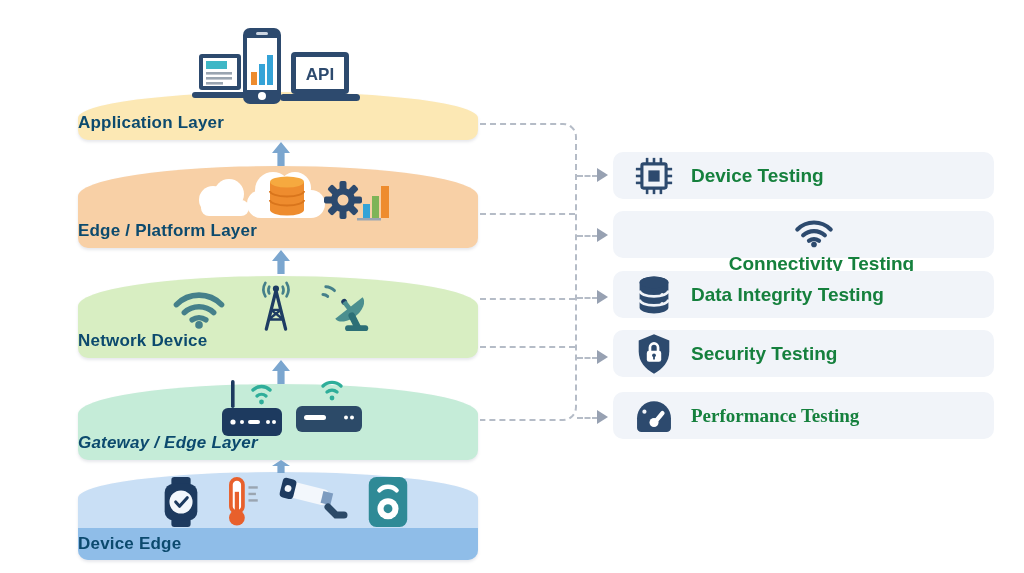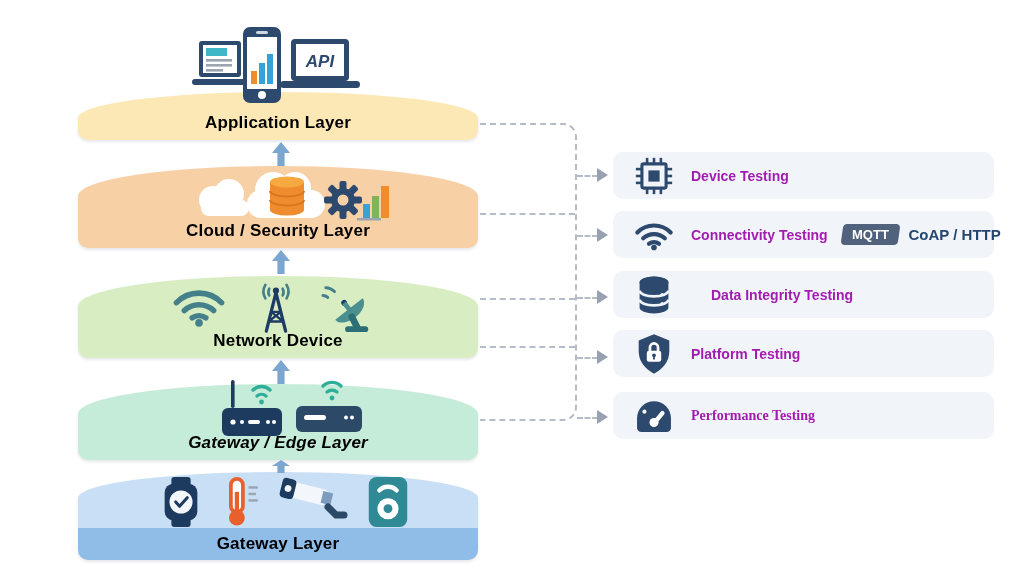--- a/index.html
+++ b/index.html
@@ -2,72 +2,72 @@
 <html><head>
 <meta charset="utf-8">
 <style>
   html,body{margin:0;padding:0;background:#fff;}
   #stage{
     position:relative;width:1024px;height:573px;overflow:hidden;
     background:#ffffff;font-family:"Liberation Sans",sans-serif;
   }
   
   .band{position:absolute;left:78px;width:400px;border-radius:50% 50% 10px 10px / 30px 30px 10px 10px;box-shadow:0 2px 3px rgba(120,130,150,.18);}
-  .band-label{position:absolute;left:0;right:0;bottom:7px;text-align:center;font-weight:bold;font-size:17px;color:#000000;letter-spacing:.2px;}
+  .band-label{position:absolute;left:0;right:0;bottom:7px;text-align:left;font-weight:bold;font-size:17px;color:#0c4a6e;letter-spacing:.2px;}
   #band-application{top:92px;height:48px;background:#fce8b4;border-radius:50% 50% 10px 10px / 26px 26px 10px 10px;}
   #band-cloud{top:166px;height:82px;background:#f8d0a6;}
   #band-network{top:276px;height:82px;background:#d8eec2;}
   #band-gateway{top:384px;height:76px;background:#c5ecd8;font-style:italic;}
   #band-device{top:472px;height:88px;background:#c9dff5;border-radius:50% 50% 10px 10px / 26px 26px 10px 10px;}
   #device-strip{position:absolute;left:0;right:0;bottom:0;height:32px;background:#8fbde8;border-radius:0 0 10px 10px;}
   #device-strip .band-label{bottom:6px;}
   
-  .icons{position:absolute;display:flex;align-items:center;font-style:italic;}
+  .icons{position:absolute;display:flex;align-items:flex-end;}
   
   .up-arrow{position:absolute;left:272px;width:18px;background:#7ba6cf;
     clip-path:polygon(50% 0,100% 46%,70% 46%,70% 100%,30% 100%,30% 46%,0 46%);}
   
   .conn{position:absolute;border-color:#b5bcc7;}
   #conn-frame{left:480px;top:123px;width:95px;height:294px;
     border-top:2px dashed #b5bcc7;border-right:2px dashed #b5bcc7;border-bottom:2px dashed #b5bcc7;
     border-top-right-radius:14px;border-bottom-right-radius:14px;}
   .conn-mid{left:480px;width:95px;height:0;border-top:2px dashed #b5bcc7;}
   .conn-stub{left:577px;width:21px;height:0;border-top:2px dashed #b5bcc7;}
   .arrow-head{position:absolute;left:597px;width:0;height:0;
     border-left:11px solid #97a1b2;border-top:7px solid transparent;border-bottom:7px solid transparent;}
   
   .test-row{position:absolute;left:613px;width:381px;height:47px;background:#f1f4f9;border-radius:10px;
     display:flex;align-items:center;padding:0 0 0 20px;box-sizing:border-box;}
   .test-icon{width:42px;display:flex;justify-content:center;align-items:center;flex:0 0 42px;}
-  .test-label{font-weight:bold;font-size:14px;color:#a21caf;margin-left:16px;white-space:nowrap;}
+  .test-label{font-weight:bold;font-size:19px;color:#15803d;margin-left:16px;white-space:nowrap;}
   .badge{margin-left:14px;background:#51627c;color:#fff;font-weight:bold;font-size:13px;
     padding:3px 10px;border-radius:4px;transform:skewX(-8deg);}
   .badge span{display:inline-block;transform:skewX(8deg);}
   .protocols{margin-left:10px;font-weight:bold;font-size:15px;color:#24466f;white-space:nowrap;}
 </style>
 </head>
 <body>
 
 <div id="stage">
 
   <div class="band" id="band-application">
     <div class="band-label">Application Layer</div>
   </div>
   <div class="band" id="band-cloud">
-    <div class="band-label">Cloud / Security Layer</div>
+    <div class="band-label">Edge / Platform Layer</div>
   </div>
   <div class="band" id="band-network">
     <div class="band-label">Network Device</div>
   </div>
   <div class="band" id="band-gateway">
     <div class="band-label">Gateway / Edge Layer</div>
   </div>
   <div class="band" id="band-device">
     <div id="device-strip">
-      <div class="band-label">Gateway Layer</div>
+      <div class="band-label">Device Edge</div>
     </div>
   </div>
 
   <div class="icons" style="left:192px;top:26px;width:185px;height:78px;">
     <svg width="56" height="50" viewBox="0 0 56 50" style="margin-bottom:2px;">
       <rect x="7" y="2" width="42" height="36" rx="3" fill="#2d4a6e"></rect>
       <rect x="11" y="6" width="34" height="28" fill="#ffffff"></rect>
       <rect x="14" y="9" width="21" height="8" fill="#3fb7c6"></rect>
       <rect x="14" y="20" width="26" height="2.6" fill="#9aa5b1"></rect>
       <rect x="14" y="25" width="26" height="2.6" fill="#9aa5b1"></rect>
@@ -253,35 +253,35 @@
             <line x1="36" y1="22" x2="43" y2="22"></line>
             <line x1="36" y1="30" x2="43" y2="30"></line>
         </g>
         <rect x="8" y="8" width="28" height="28" rx="2" fill="none" stroke="#2d4a6e" stroke-width="3.6"></rect>
         <rect x="15.5" y="15.5" width="13" height="13" fill="#2d4a6e"></rect>
       </svg>
     </span>
     <span class="test-label">Device Testing</span>
   </div>
 
-  <div class="test-row" style="top:211px;">
+  <div class="test-row" style="top:211px;flex-direction:column;">
     <span class="test-icon">
       <svg width="40" height="32" viewBox="0 0 48 38">
         <path d="M4 16 a28 28 0 0 1 40 0" fill="none" stroke="#2d4a6e" stroke-width="5" stroke-linecap="round"></path>
         <path d="M11 23 a19 19 0 0 1 26 0" fill="none" stroke="#2d4a6e" stroke-width="5" stroke-linecap="round"></path>
         <path d="M18 29.5 a10.5 10.5 0 0 1 12 0" fill="none" stroke="#2d4a6e" stroke-width="5" stroke-linecap="round"></path>
         <circle cx="24" cy="34" r="3.4" fill="#2d4a6e"></circle>
       </svg>
     </span>
     <span class="test-label">Connectivity Testing</span>
     <span class="badge"><span>MQTT</span></span>
     <span class="protocols">CoAP / HTTP</span>
   </div>
 
-  <div class="test-row" style="top:271px;gap:20px;">
+  <div class="test-row" style="top:271px;">
     <span class="test-icon">
       <svg width="36" height="40" viewBox="0 0 40 44">
         <path d="M4 8 a16 6.5 0 0 1 32 0 v28 a16 6.5 0 0 1 -32 0 Z" fill="#2d4a6e"></path>
         <ellipse cx="20" cy="8" rx="16" ry="6.5" fill="#2d4a6e" stroke="#f1f4f9" stroke-width="0"></ellipse>
         <path d="M4 17 a16 6.5 0 0 0 32 0" fill="none" stroke="#f1f4f9" stroke-width="3"></path>
         <path d="M4 27 a16 6.5 0 0 0 32 0" fill="none" stroke="#f1f4f9" stroke-width="3"></path>
         <circle cx="29" cy="21.5" r="1.8" fill="#f1f4f9"></circle>
         <circle cx="29" cy="31.5" r="1.8" fill="#f1f4f9"></circle>
       </svg>
     </span>
@@ -291,21 +291,21 @@
   <div class="test-row" style="top:330px;">
     <span class="test-icon">
       <svg width="36" height="42" viewBox="0 0 40 46">
         <path d="M20 1 L37 8 v12 c0 12 -7.5 19.5 -17 25 C10.5 39.5 3 32 3 20 V8 Z" fill="#2d4a6e"></path>
         <path d="M15.5 20 v-4.2 a4.5 4.5 0 0 1 9 0 V20" fill="none" stroke="#ffffff" stroke-width="3"></path>
         <rect x="12" y="19.5" width="16" height="12" rx="2.5" fill="#ffffff"></rect>
         <circle cx="20" cy="24.5" r="2.1" fill="#2d4a6e"></circle>
         <rect x="19" y="25.5" width="2" height="3.6" fill="#2d4a6e"></rect>
       </svg>
     </span>
-    <span class="test-label">Platform Testing</span>
+    <span class="test-label">Security Testing</span>
   </div>
 
   <div class="test-row" style="top:392px;font-family:Liberation Serif, serif;">
     <span class="test-icon">
       <svg width="40" height="36" viewBox="0 0 46 41">
         <path d="M3.5 34 v-11 A19.5 19.5 0 0 1 42.5 23 v11 a5 5 0 0 1 -5 5 h-29 a5 5 0 0 1 -5 -5 Z" fill="#2d4a6e"></path>
         <circle cx="12" cy="15.5" r="2.4" fill="#f1f4f9"></circle>
         <rect x="21" y="11" width="5" height="18" rx="2.5" fill="#ffffff" transform="rotate(40 23 28)"></rect>
         <circle cx="23" cy="28" r="5.2" fill="#ffffff"></circle>
       </svg>

